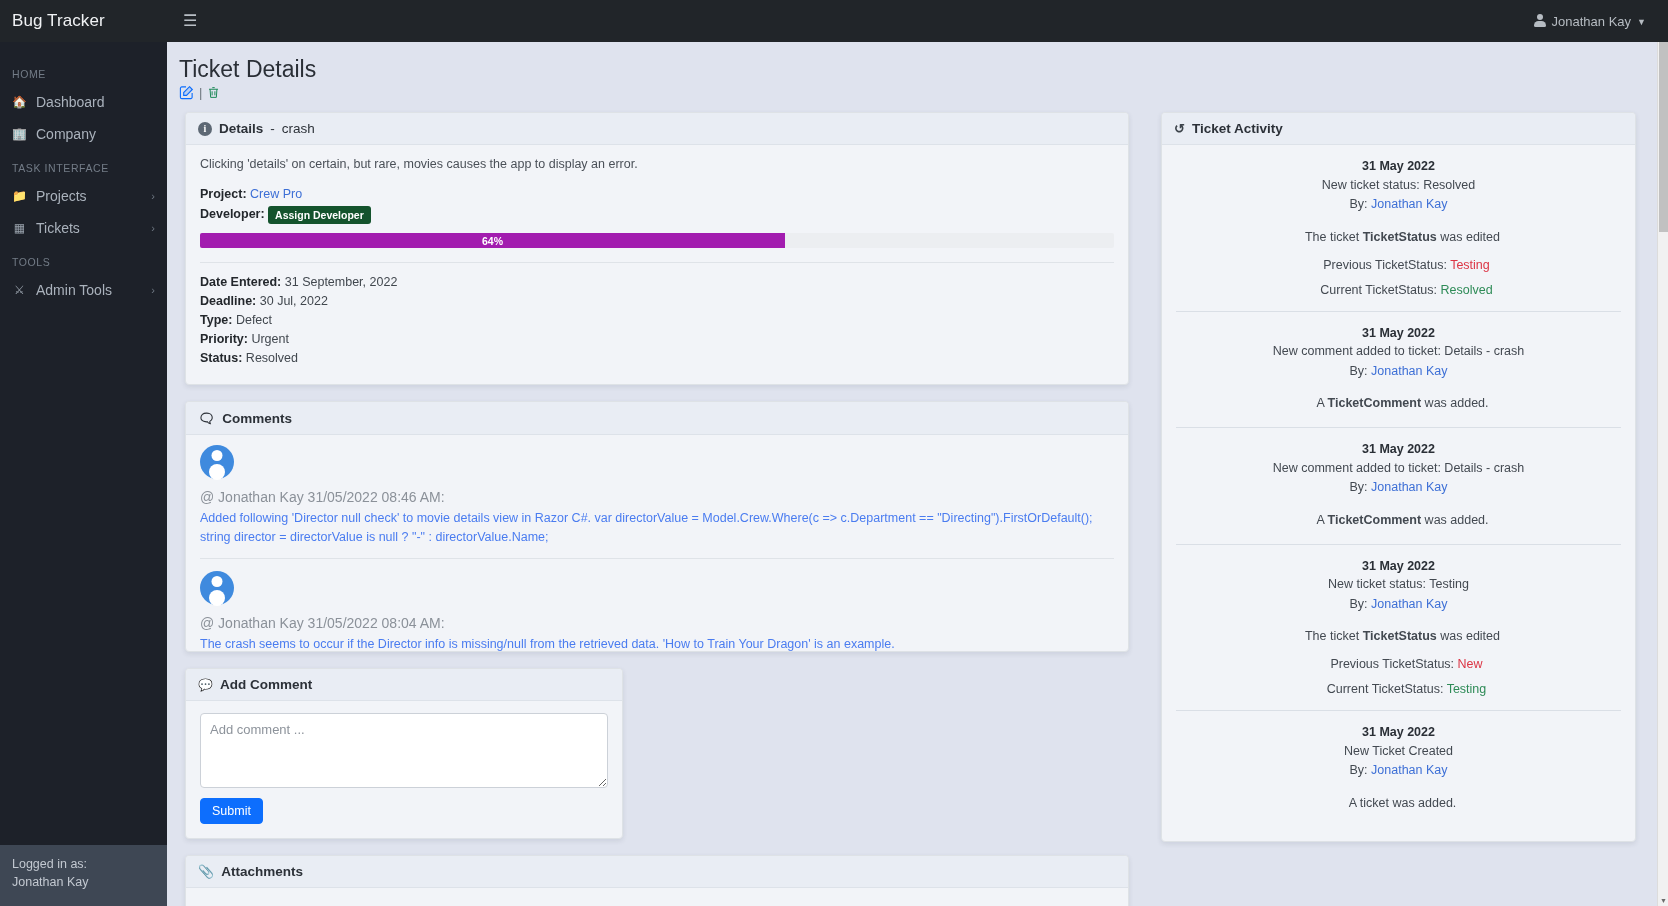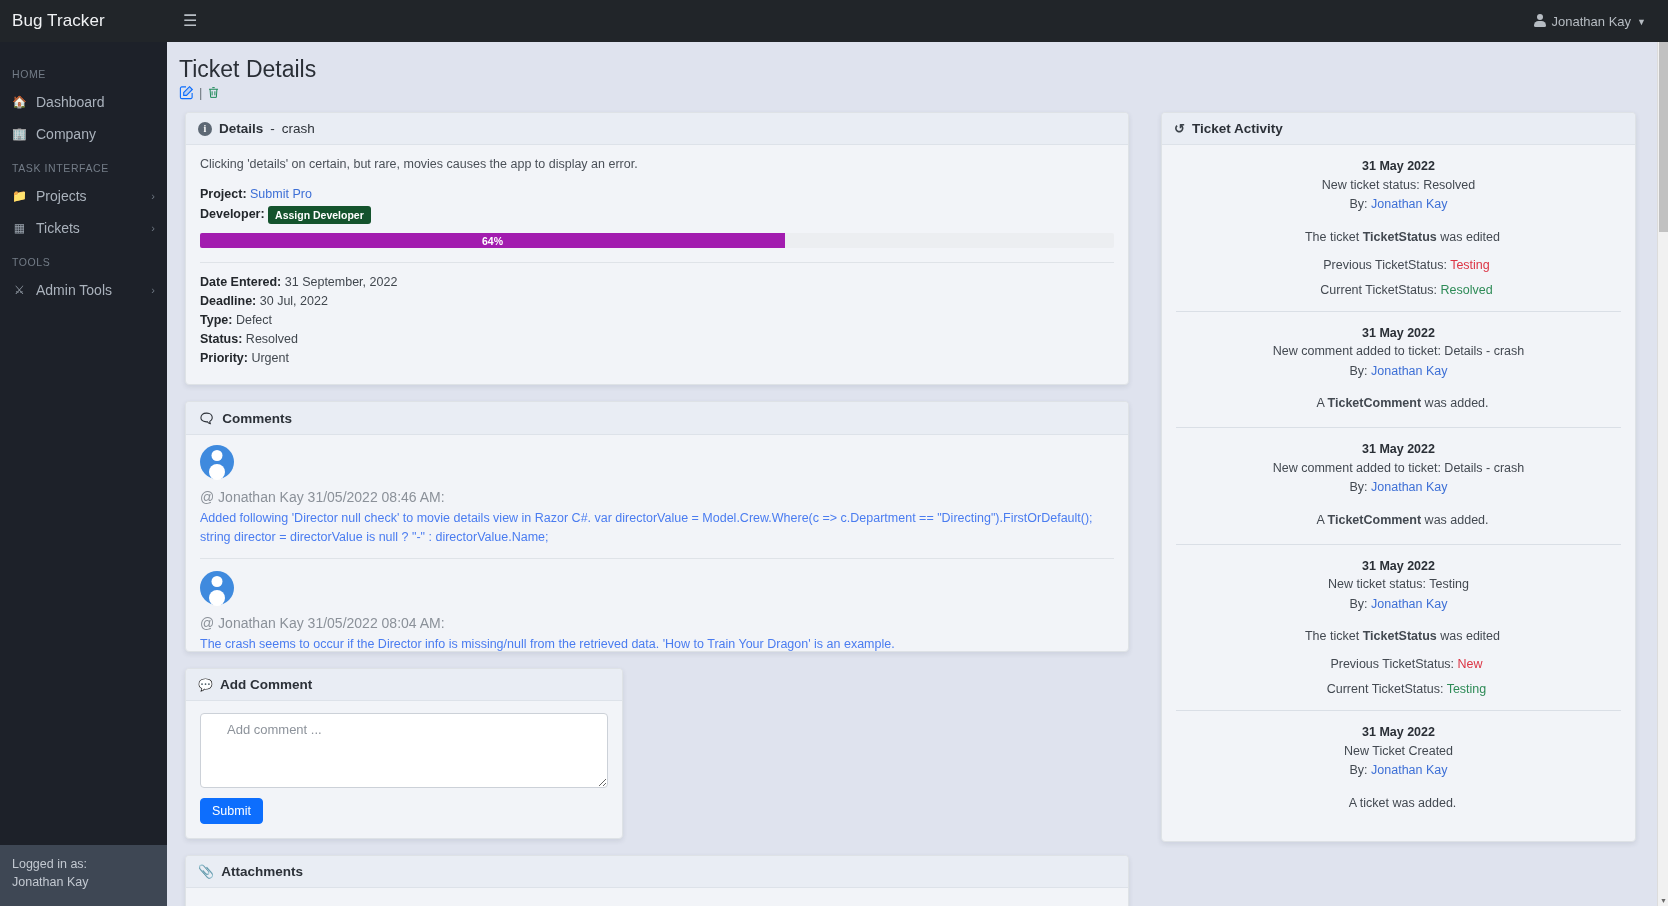--- a/index.html
+++ b/index.html
@@ -232,21 +232,21 @@
   
   .addcomment-card { width: 438px; }
   .textarea {
     width: 100%;
     height: 75px;
     border: 1px solid #ccd1d8;
     border-radius: 4px;
     background: #fff;
     font-size: 13px;
     color: #7b8189;
-    padding: 8px 26px;
+    padding: 8px 9px;
     font-family: "Liberation Sans", sans-serif;
     resize: both;
     display: block;
   }
   .textarea::placeholder { color: #8d939b; }
   .btn-submit {
     margin-top: 10px;
     background: #0d6efd;
     border: 1px solid #0d6efd;
     color: #fff;
@@ -378,21 +378,21 @@
                 <span class="info-icon">i</span>
                 <span>Details</span>
                 <span class="hdr-sub">-</span>
                 <span class="hdr-sub">crash</span>
               </div>
               <div class="card-body">
                 <p class="desc">Clicking 'details' on certain, but rare, movies causes the app to display an error.</p>
 
                 <div class="kv">
                   <b>Project:</b>
-                  <a class="link">Submit Pro</a>
+                  <a class="link">Crew Pro</a>
                 </div>
                 <div class="kv">
                   <b>Developer:</b>
                   <span class="badge-assign">Assign Developer</span>
                 </div>
 
                 <div class="progress">
                   <div class="progress-bar" id="progbar" style="width: 64%;">64%</div>
                 </div>
 
@@ -404,26 +404,26 @@
                 </div>
                 <div class="kv">
                   <b>Deadline:</b>
                   <span>30 Jul, 2022</span>
                 </div>
                 <div class="kv">
                   <b>Type:</b>
                   <span>Defect</span>
                 </div>
                 <div class="kv">
+                  <b>Priority:</b>
+                  <span>Urgent</span>
+                </div>
+                <div class="kv">
                   <b>Status:</b>
                   <span>Resolved</span>
-                </div>
-                <div class="kv">
-                  <b>Priority:</b>
-                  <span>Urgent</span>
                 </div>
               </div>
             </div>
 
             <div class="card">
               <div class="card-header">
                 <span>🗨</span>
                 <span>Comments</span>
               </div>
               <div class="comments-body">

